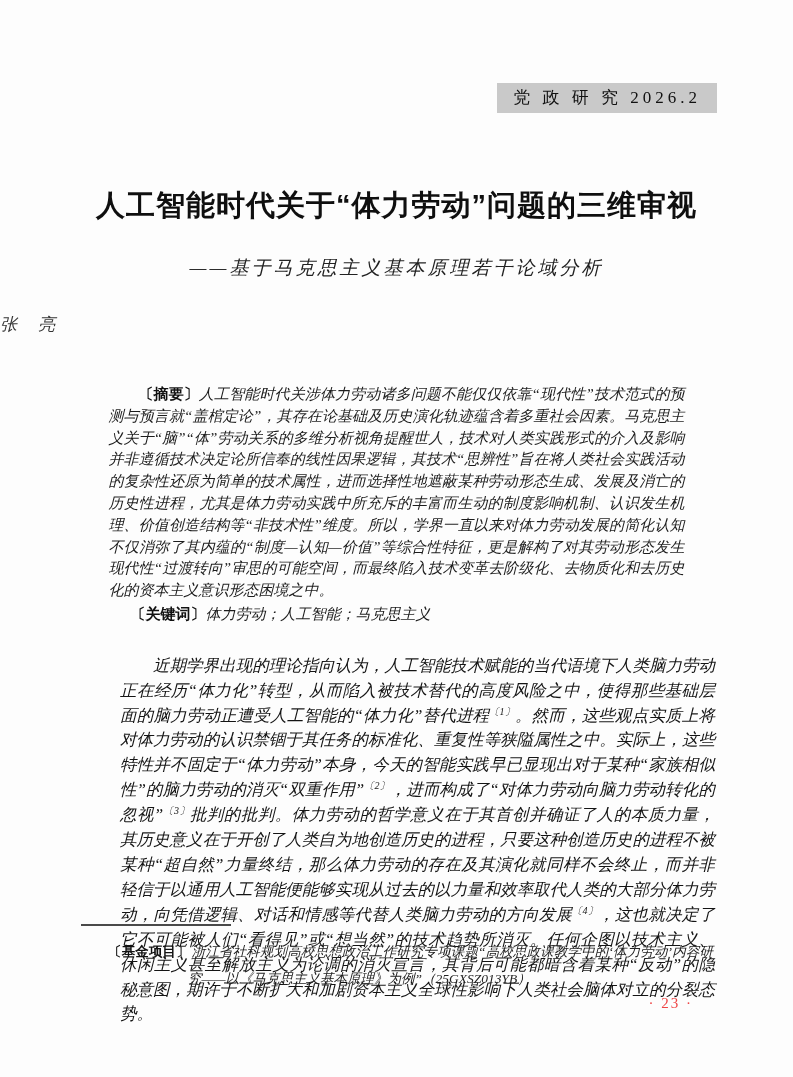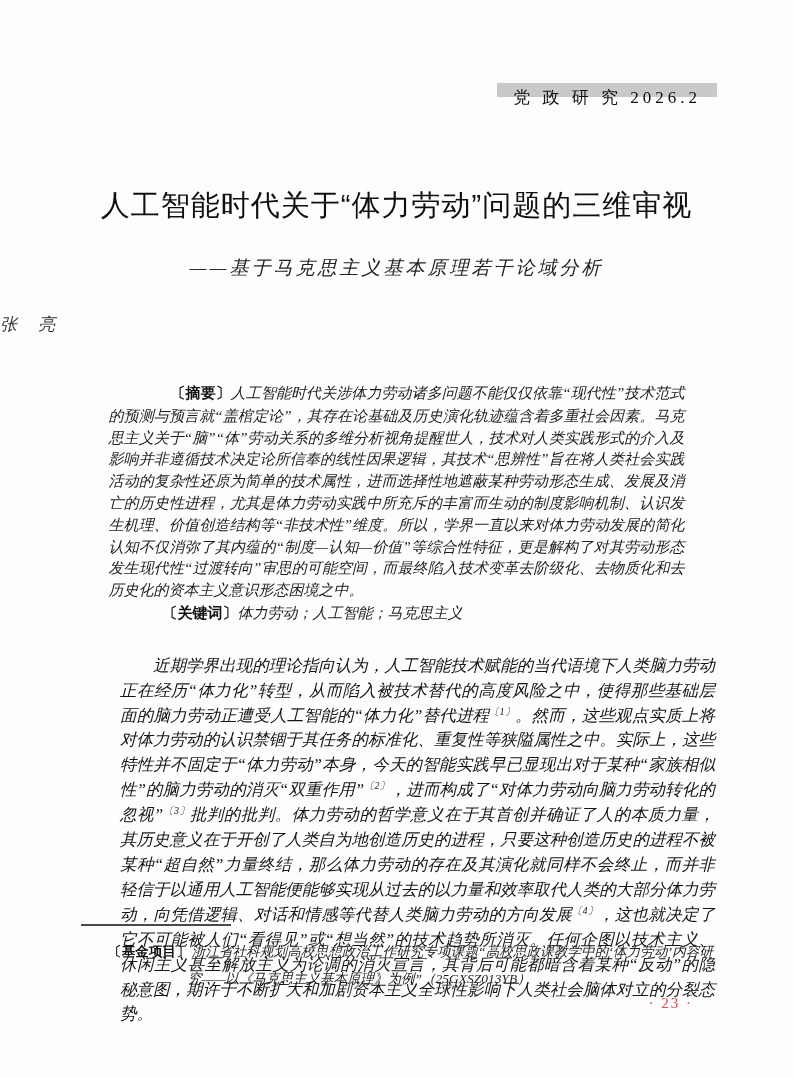--- a/index.html
+++ b/index.html
@@ -11,35 +11,35 @@
     background: #fdfdfd;
     color: #1c1c1c;
     font-family: "Liberation Serif", "DejaVu Serif", serif;
     overflow: hidden;
     box-sizing: border-box;
   }
   .journal-badge {
     position: absolute;
     top: 83px;
     right: 76px;
-    height: 14px;
+    height: 30px;
     line-height: 30px;
     padding: 0 16px;
     background: #c9c9c9;
     font-size: 17px;
     letter-spacing: 4px;
     color: #111;
     white-space: nowrap;
   }
   .title {
     margin: 0;
     padding: 186px 60px 0 60px;
     text-align: center;
     font-family: "Liberation Sans", "DejaVu Sans", sans-serif;
-    font-weight: 400;
+    font-weight: 700;
     font-size: 29px;
     letter-spacing: 1px;
     color: #0f0f0f;
     white-space: nowrap;
   }
   .subtitle {
     margin-top: 29px;
     text-align: center;
     font-style: italic;
     font-size: 19px;
@@ -59,25 +59,24 @@
     font-size: 15px;
     line-height: 21.8px;
     text-align: justify;
   }
   .abstract-para {
     margin: 0;
     text-indent: 2em;
     font-style: italic;
   }
   .fm-label {
-    font-family: Liberation Mono, monospace;
+    font-family: Liberation Sans, sans-serif;
     font-weight: 700;
     font-style: normal;
     color: #111;
-    margin-left: 32px;
   }
   .keywords-line {
     margin: 1px 0 0 0;
     padding-left: 22px;
     font-style: italic;
   }
   .clc-line {
     margin: 1px 0 0 0;
     padding-left: 22px;
     font-style: normal;

